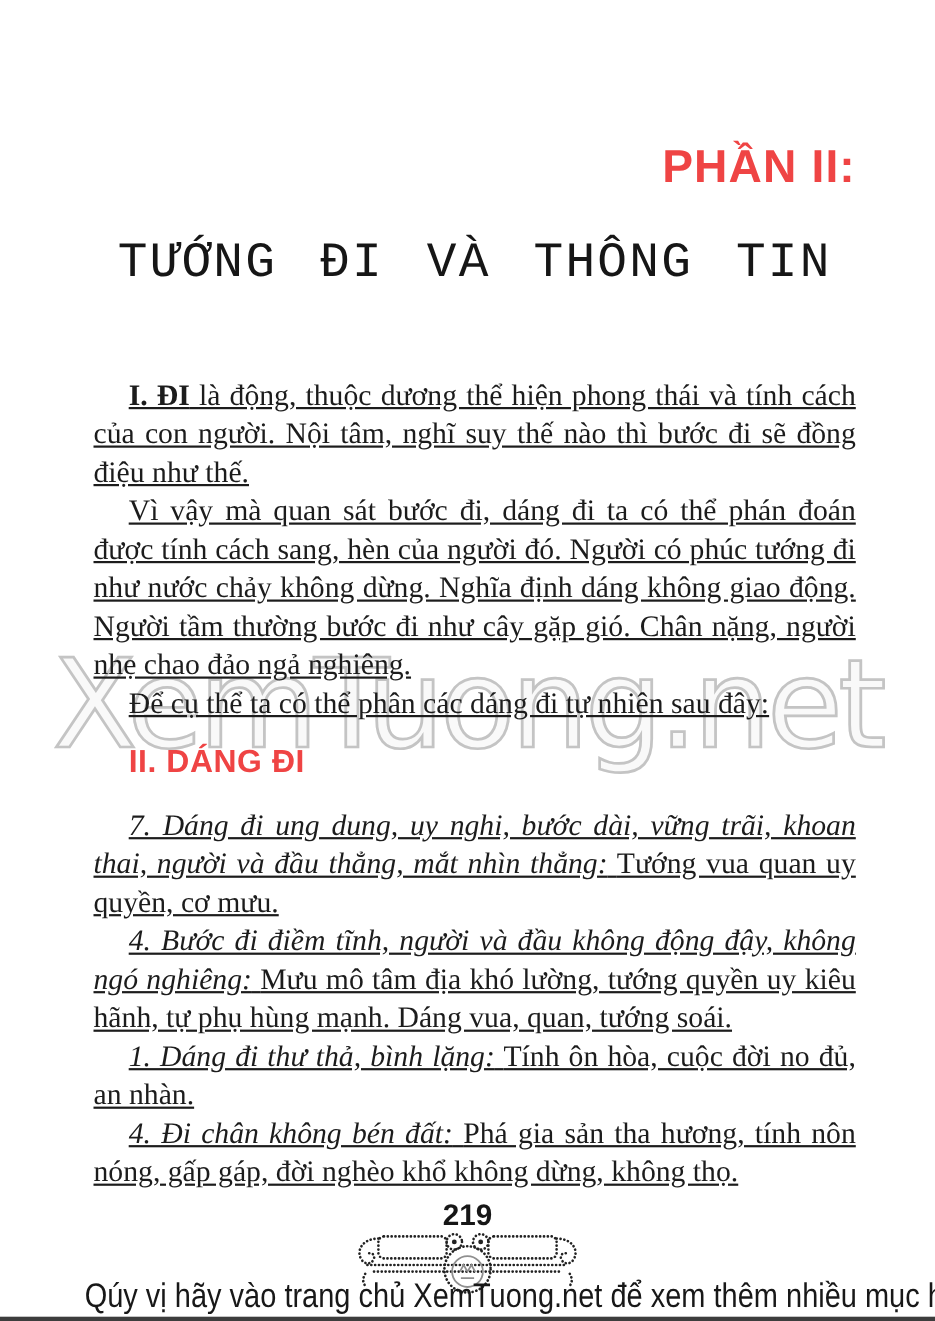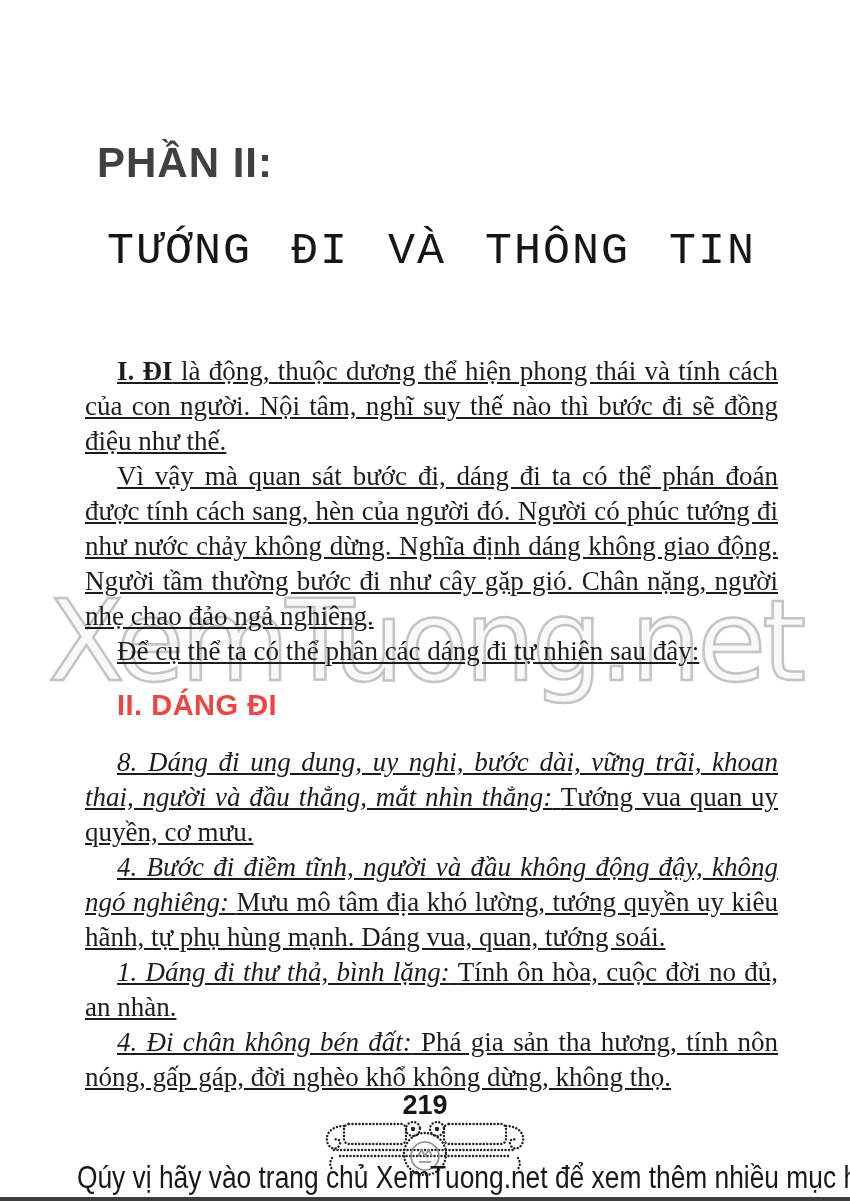--- a/index.html
+++ b/index.html
@@ -29,27 +29,27 @@
     margin-top:40px;
   }
 
   .content {
     position:absolute;
     top:128px; left:85px; width:693px;
     z-index:1;
   }
 
   .part-title {
-    margin:12px;
+    margin:0;
     font-family:"Liberation Sans", sans-serif;
     font-weight:bold;
     font-size:42px; line-height:46px;
-    text-align:left;
+    text-align:right;
     letter-spacing:1px;
-    color:#404040;
+    color:#ef4444;
   }
 
   .subtitle {
     margin:40px 0 0 0;
     font-family:Liberation Mono, monospace;
     font-weight:normal;
     font-size:45px; line-height:52px;
     text-align:center;
     letter-spacing:2px;
     word-spacing:10px;
@@ -136,21 +136,21 @@
     <div class="body-text">
 
       <p><strong class="lead-bold">I. ĐI</strong> <span>là động, thuộc dương thể hiện phong thái và tính cách của con người. Nội tâm, nghĩ suy thế nào thì bước đi sẽ đồng điệu như thế.</span></p>
 
       <p>Vì vậy mà quan sát bước đi, dáng đi ta có thể phán đoán được tính cách sang, hèn của người đó. Người có phúc tướng đi như nước chảy không dừng. Nghĩa định dáng không giao động. Người tầm thường bước đi như cây gặp gió. Chân nặng, người nhẹ chao đảo ngả nghiêng.</p>
 
       <p>Để cụ thể ta có thể phân các dáng đi tự nhiên sau đây:</p>
 
       <h3 class="section-heading">II. DÁNG ĐI</h3>
 
-      <p class="list-item"><em>8. Dáng đi ung dung, uy nghi, bước dài, vững trãi, khoan thai, người và đầu thẳng, mắt nhìn thẳng:</em> <span>Tướng vua quan uy quyền, cơ mưu.</span></p>
+      <p class="list-item"><em>7. Dáng đi ung dung, uy nghi, bước dài, vững trãi, khoan thai, người và đầu thẳng, mắt nhìn thẳng:</em> <span>Tướng vua quan uy quyền, cơ mưu.</span></p>
 
       <p class="list-item"><em>4. Bước đi điềm tĩnh, người và đầu không động đậy, không ngó nghiêng:</em> <span>Mưu mô tâm địa khó lường, tướng quyền uy kiêu hãnh, tự phụ hùng mạnh. Dáng vua, quan, tướng soái.</span></p>
 
       <p class="list-item"><em>1. Dáng đi thư thả, bình lặng:</em> <span>Tính ôn hòa, cuộc đời no đủ, an nhàn.</span></p>
 
       <p class="list-item"><em>4. Đi chân không bén đất:</em> <span>Phá gia sản tha hương, tính nôn nóng, gấp gáp, đời nghèo khổ không dừng, không thọ.</span></p>
 
     </div>
   </div>
 

